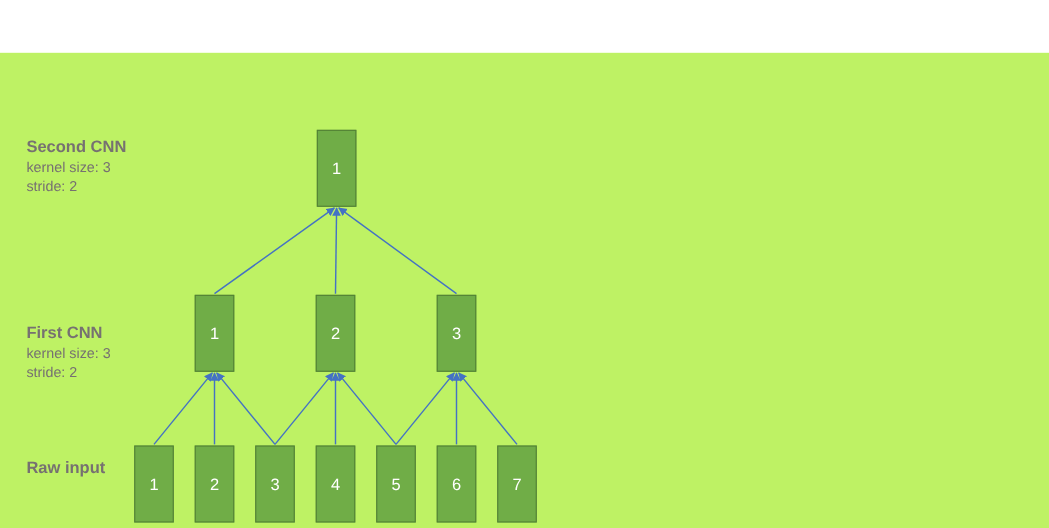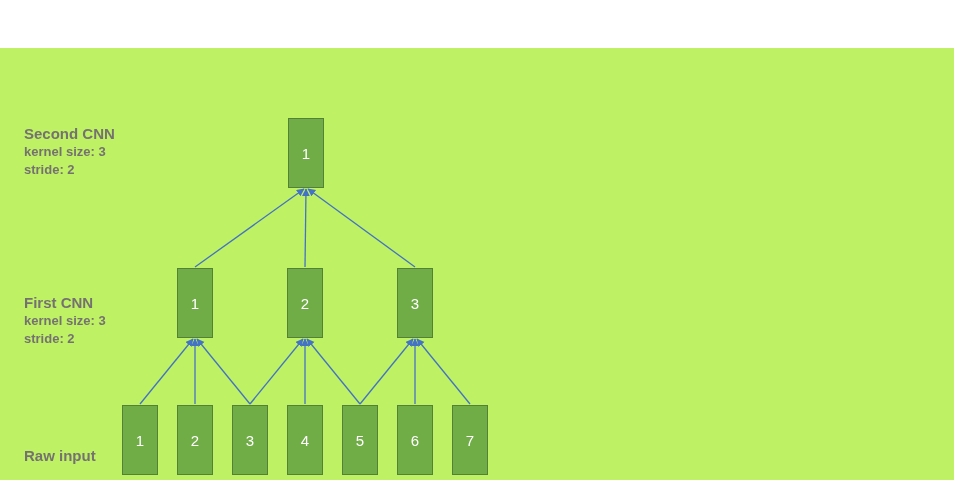--- a/index.html
+++ b/index.html
@@ -38,21 +38,21 @@
     color: #767171;
     z-index: 1;
   }
   .label-title {
     font-size: 15px;
     font-weight: bold;
     line-height: 19px;
   }
   .label-sub {
     font-size: 13px;
-    font-weight: bold;
+    font-weight: normal;
     line-height: 18px;
   }
   .brace-label {
     position: absolute;
     left: 226px;
     top: 453px;
     width: 160px;
     text-align: center;
     color: #6e6a6a;
     font-size: 15px;
@@ -101,21 +101,21 @@
     <div class="label-sub">kernel size: 3</div>
     <div class="label-sub">stride: 2</div>
   </div>
 
   <div class="layer-label" style="top:245px">
     <div class="label-title">First CNN</div>
     <div class="label-sub">kernel size: 3</div>
     <div class="label-sub">stride: 2</div>
   </div>
 
-  <div class="layer-label" style="top:398px">
+  <div class="layer-label" style="top:368px">
     <div class="label-title">Raw input</div>
   </div>
 
   <div class="node" style="left:288px; top:70px">1</div>
 
   <div class="node" style="left:177px; top:220px">1</div>
   <div class="node" style="left:287px; top:220px">2</div>
   <div class="node" style="left:397px; top:220px">3</div>
 
   <div class="node" style="left:122px; top:357px">1</div>

